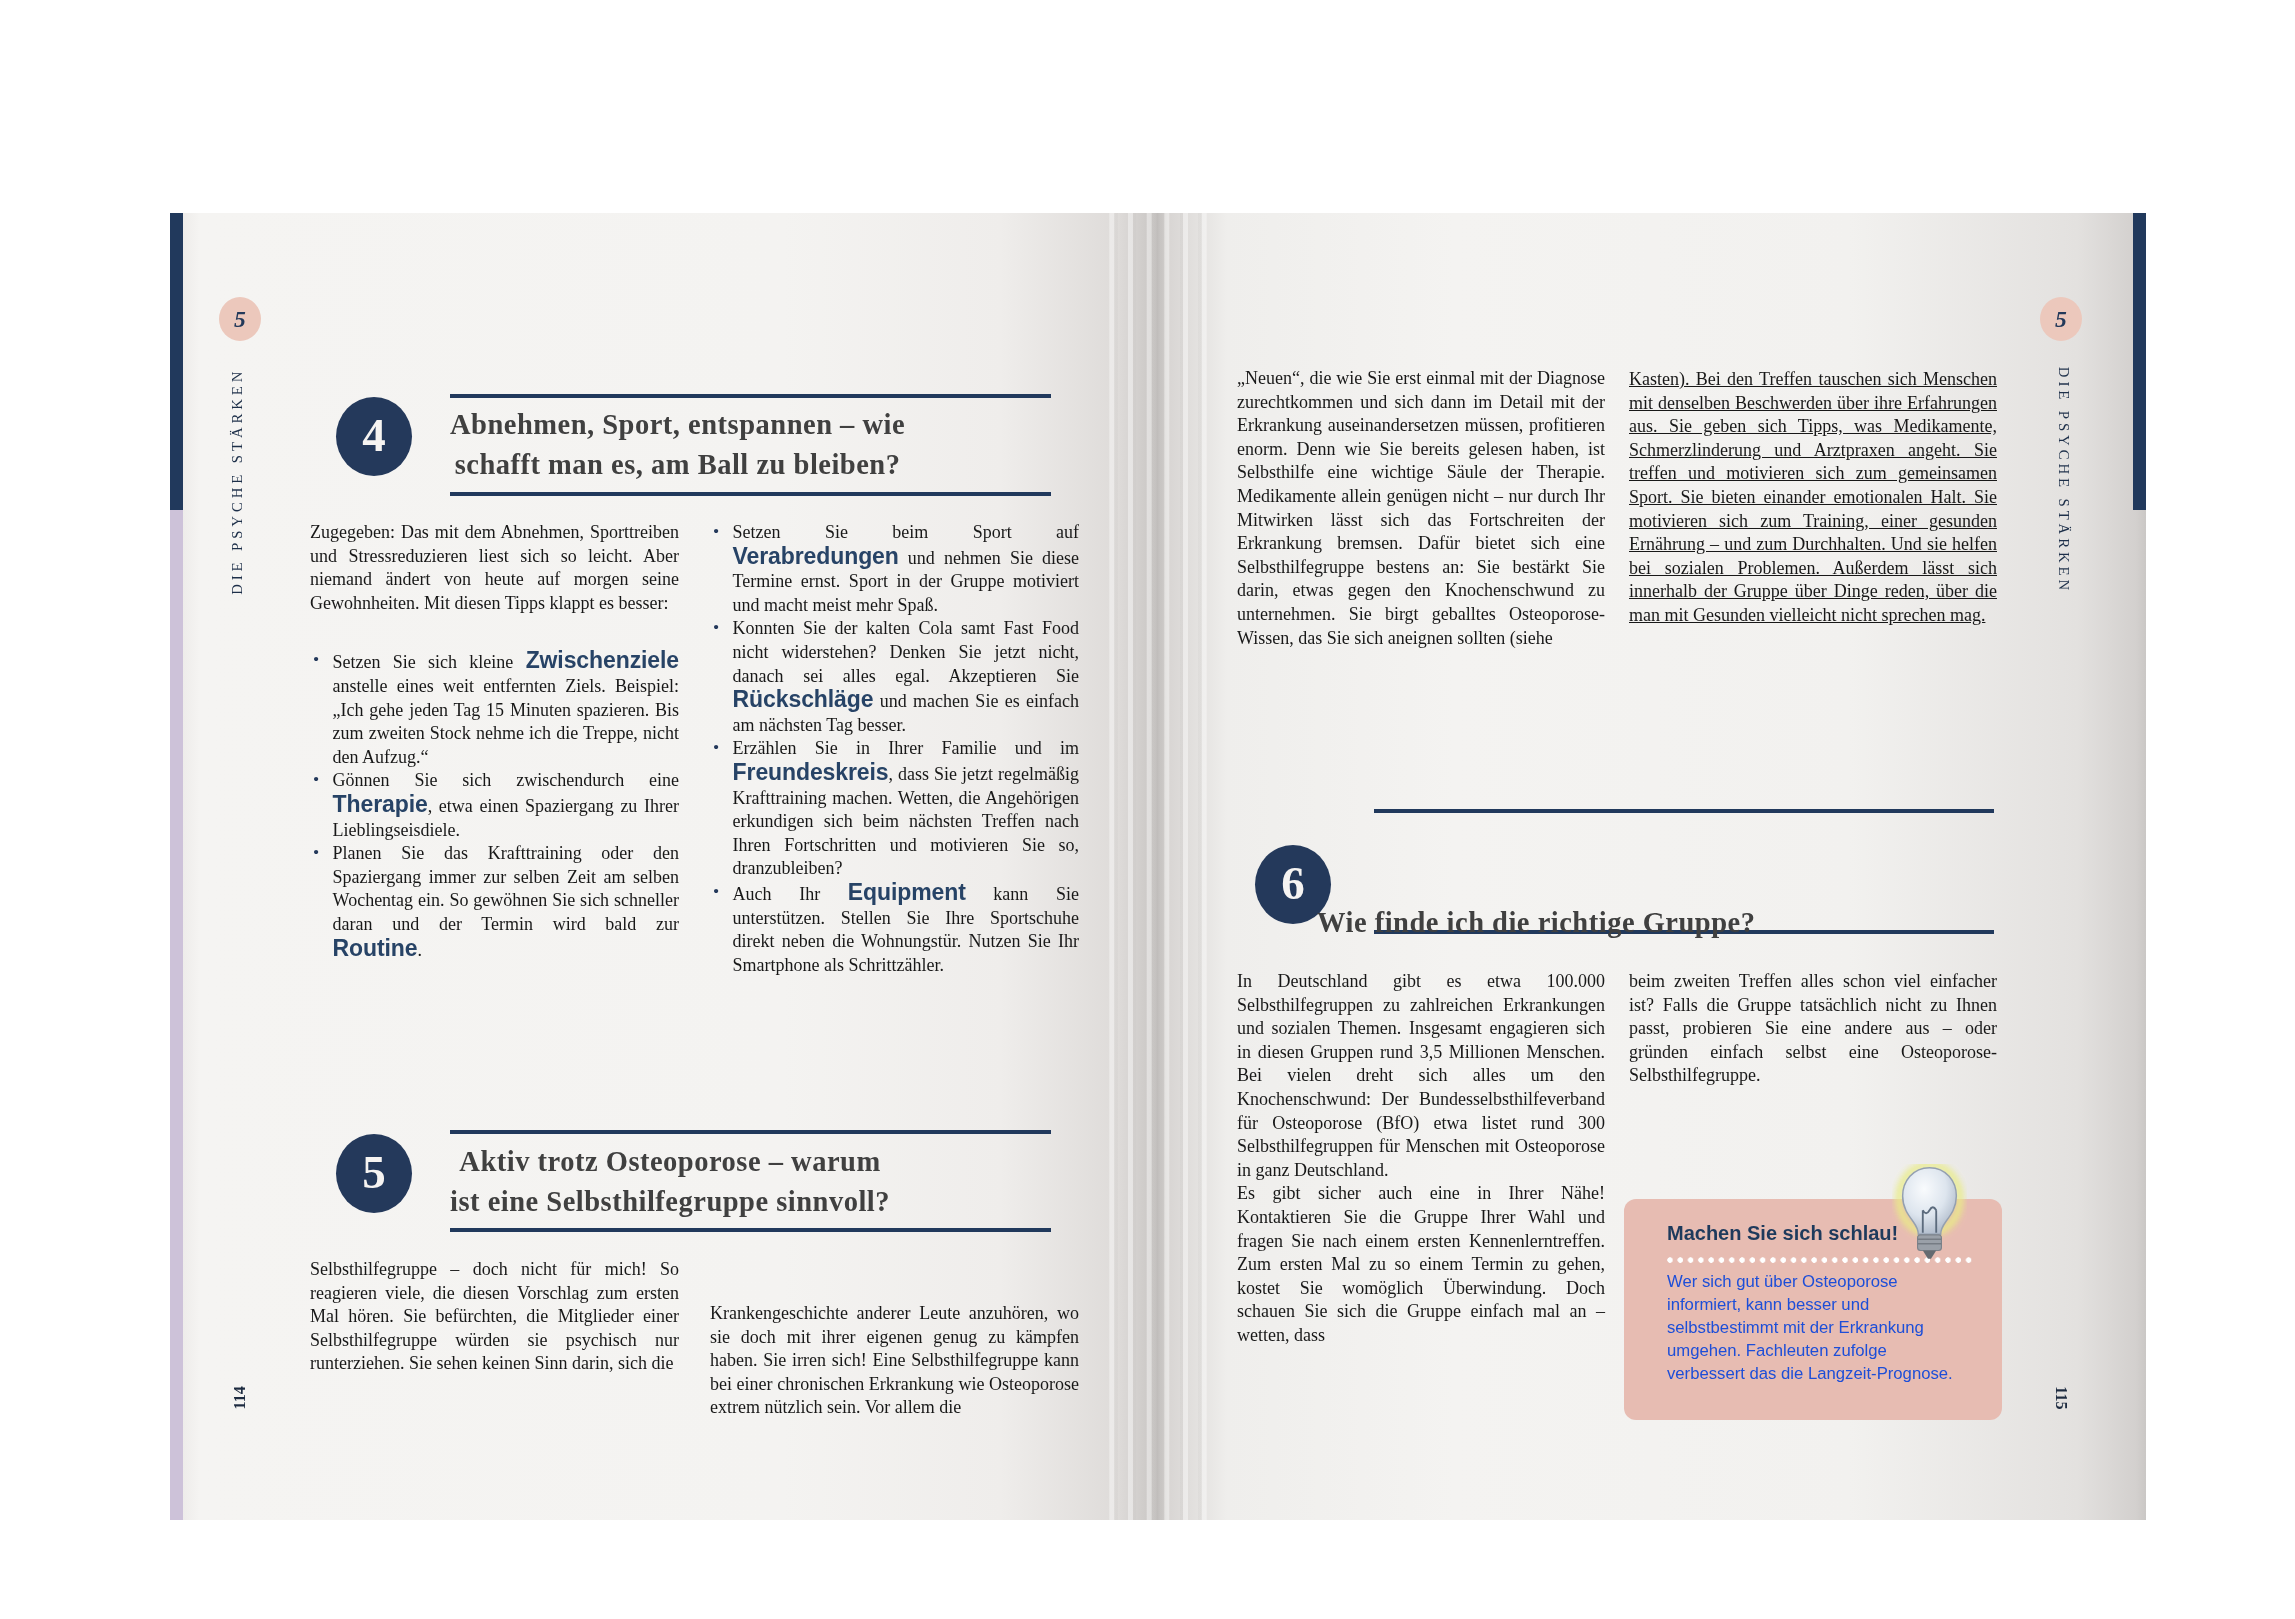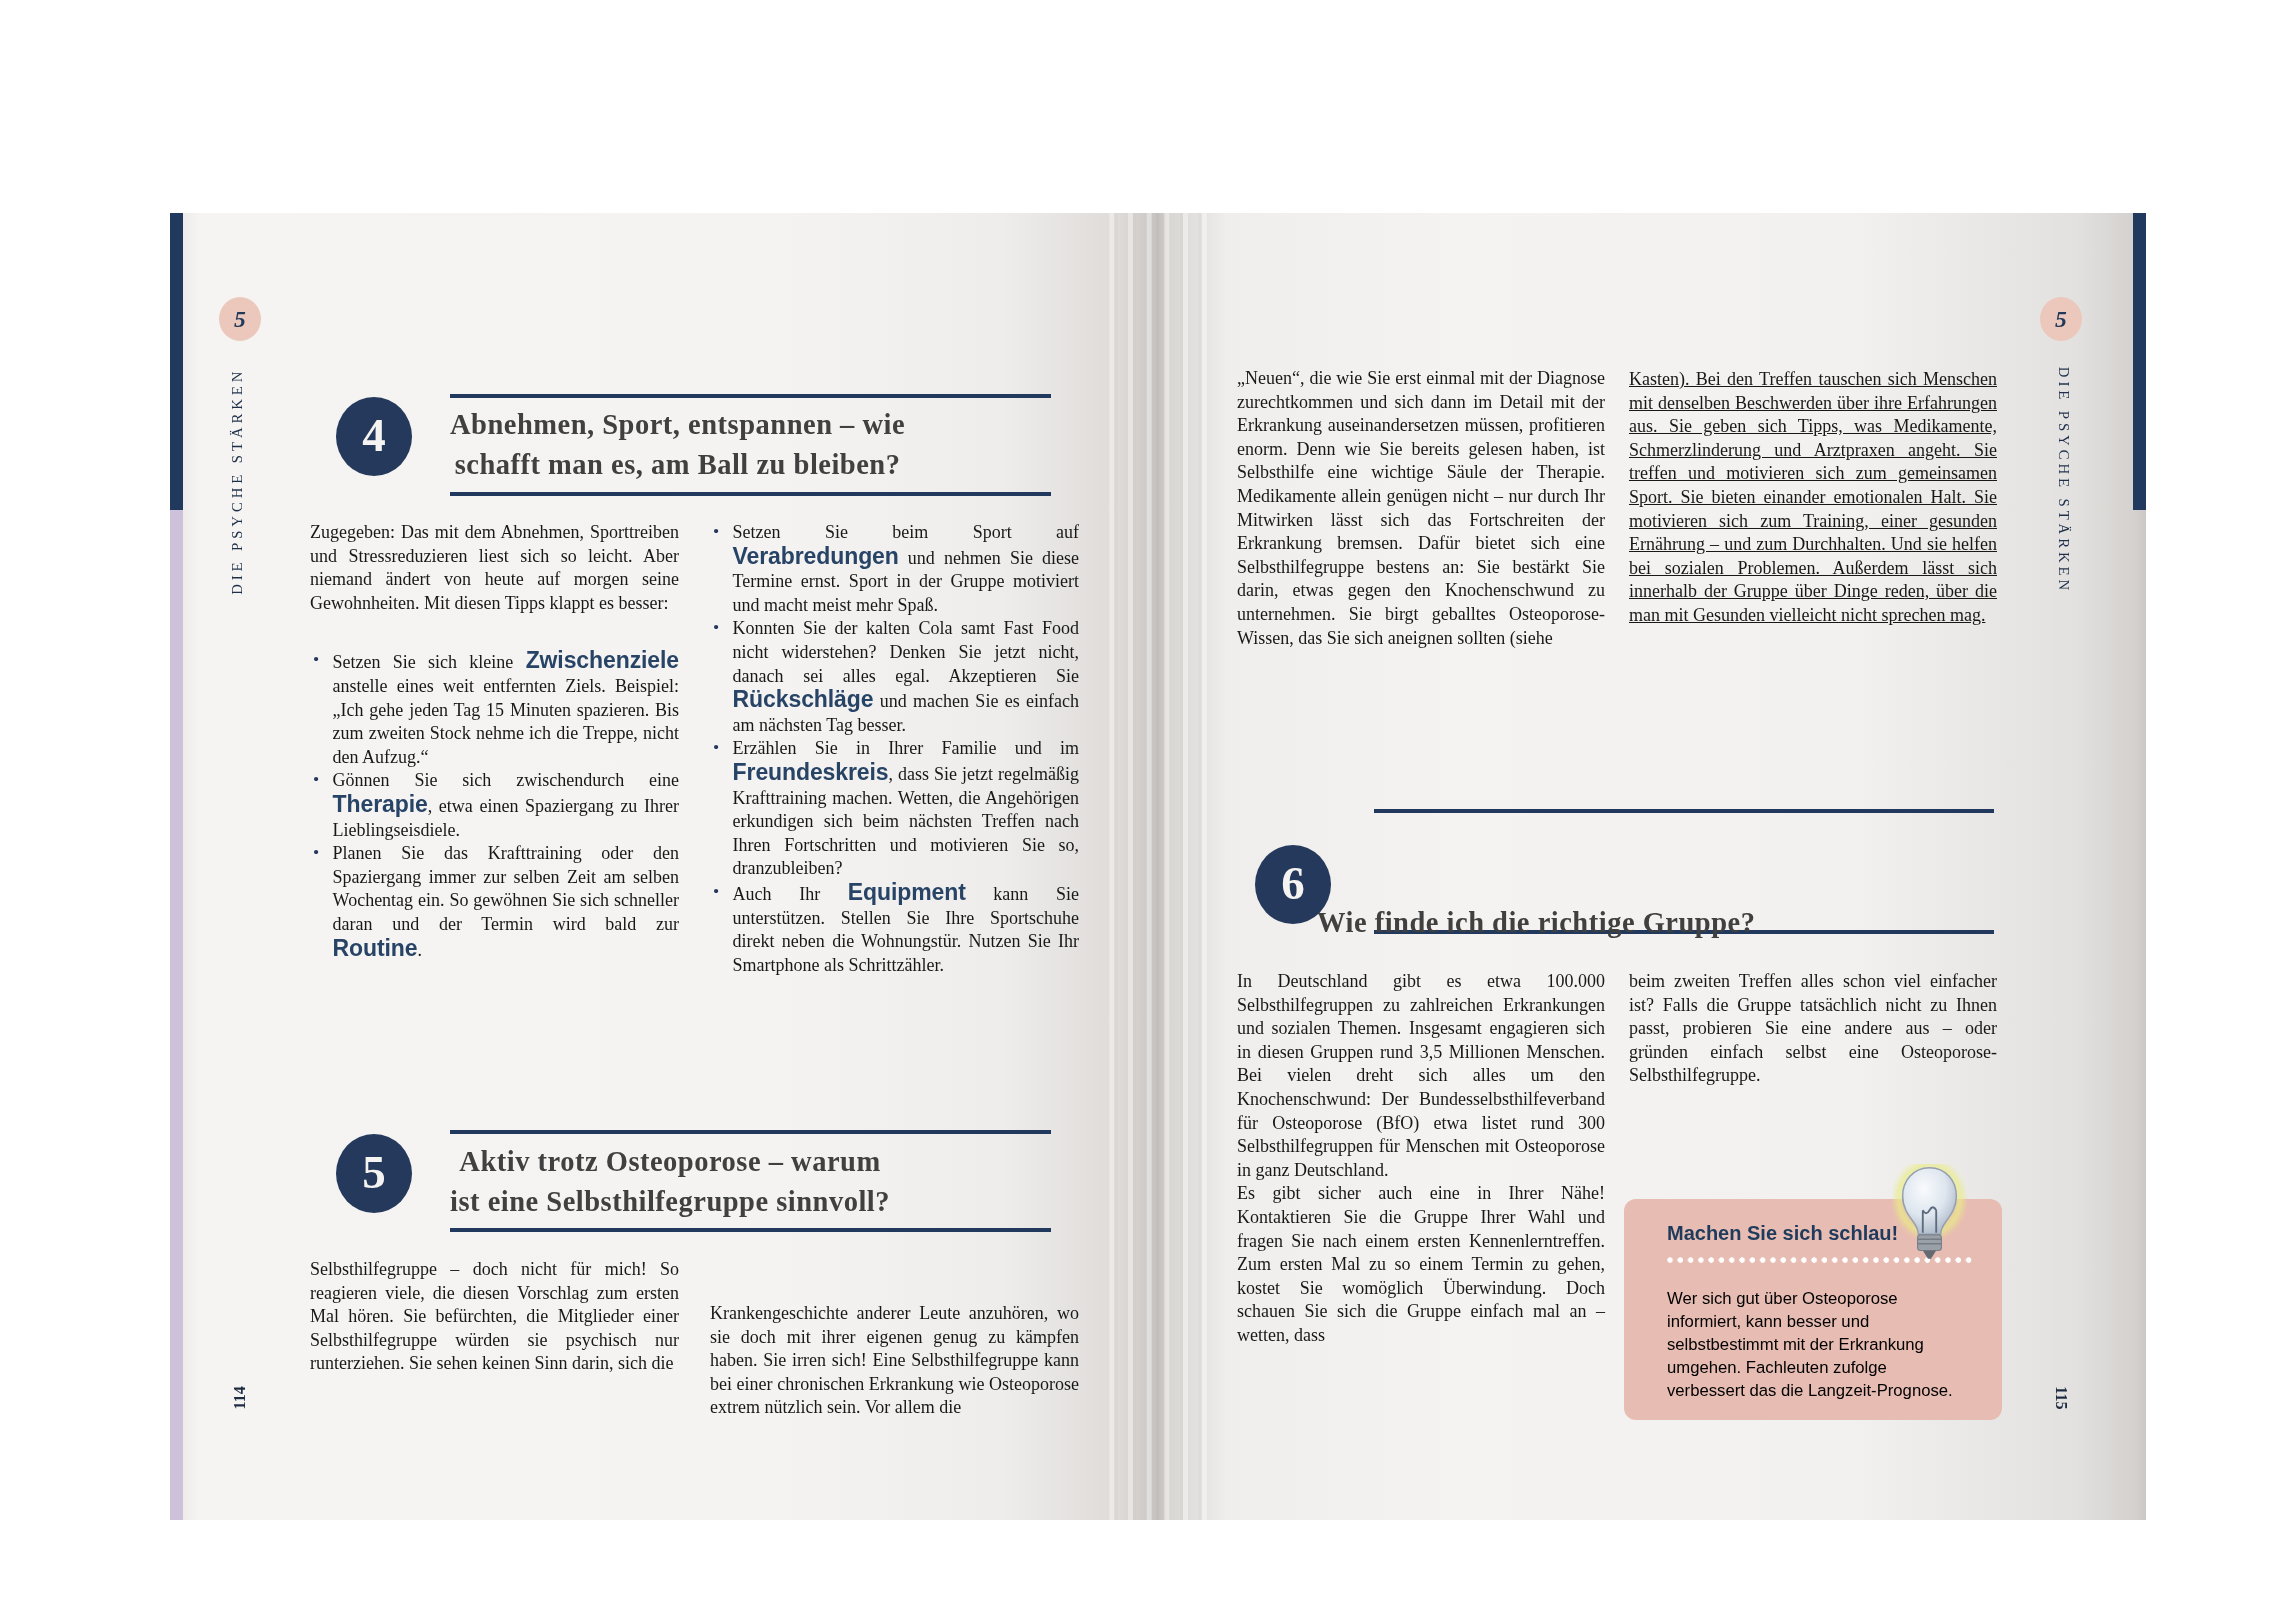--- a/index.html
+++ b/index.html
@@ -55,22 +55,22 @@
   .bullet .dot{position:absolute;left:3px;top:-1px;color:#24395b;font-size:17.7px;}
 
   
   .info-box{position:absolute;left:1624px;top:1199px;width:378px;height:221px;
     background:#e7bcb2;border-radius:12px;box-sizing:border-box;
     padding:22.6px 38px 0 43px;}
   .info-title{font:700 20px "Liberation Sans", sans-serif;color:#1e3a5c;}
   .info-dots{margin-top:12.8px;height:5.9px;width:305px;
     background-image:radial-gradient(circle at 3px 3px,#ffffff 2.5px,rgba(255,255,255,0) 3px);
     background-size:10.3px 5.9px;background-repeat:repeat-x;}
-  .info-body{margin-top:24px;font:400 16.7px/23px "Liberation Sans", sans-serif;
-    color:#000000;text-align:left;}
+  .info-body{margin-top:7px;font:400 16.7px/23px "Liberation Sans", sans-serif;
+    color:#1d4ed8;text-align:left;}
   .bulb{position:absolute;left:1892px;top:1164px;width:75px;height:97px;}
 </style>
 </head>
 <body>
 
 <div class="page page-left"></div>
 <div class="page page-right"></div>
 <div class="curl curl-left"></div>
 <div class="curl curl-right"></div>
 

